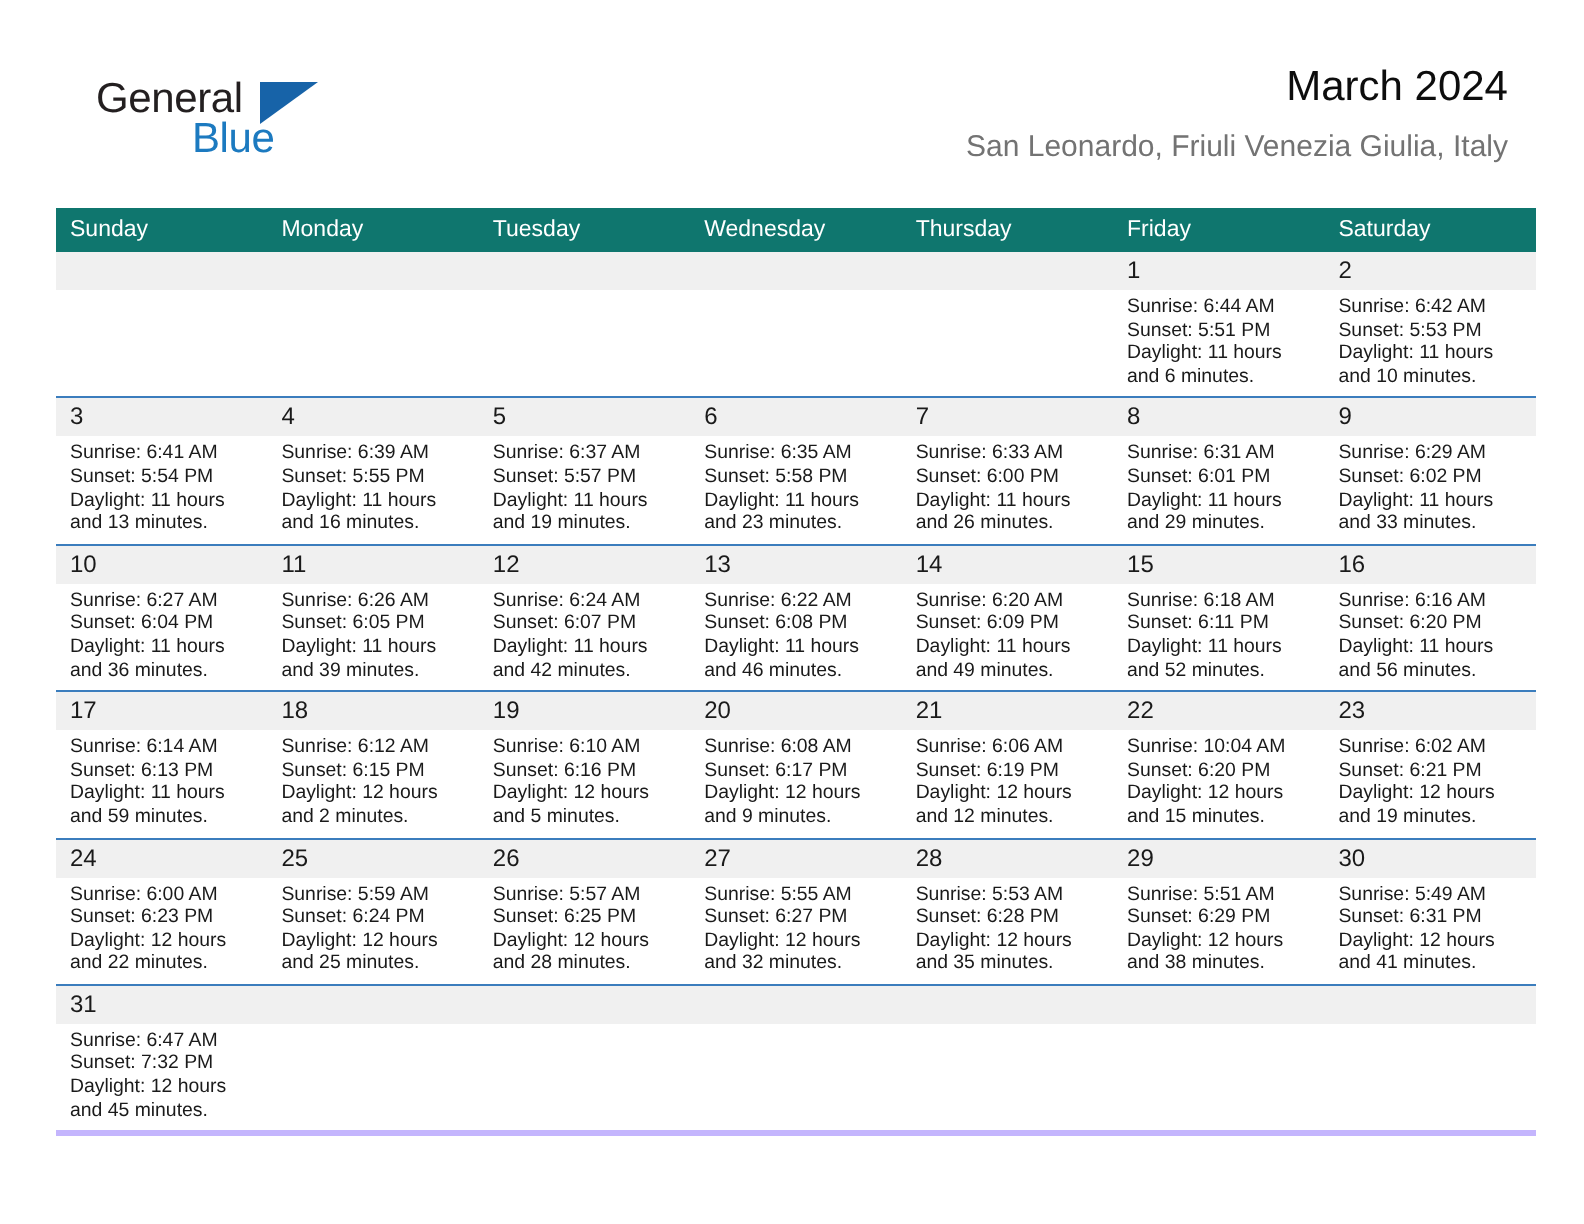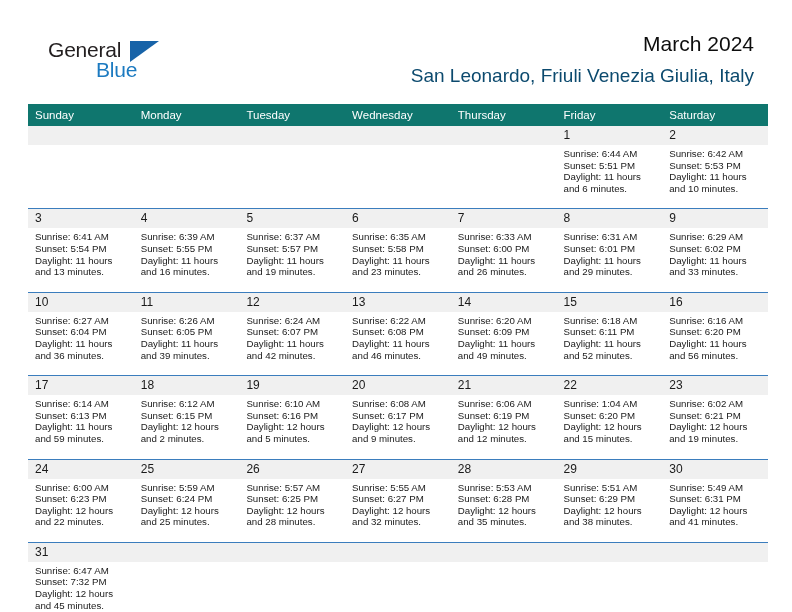--- a/index.html
+++ b/index.html
@@ -72,22 +72,22 @@
     top: 32px;
     text-align: right;
   }
   .month-year {
     font-size: 21px;
     color: #0d0d0d;
     line-height: 1.1;
     white-space: nowrap;
   }
   .location {
-    font-size: 19px;
-    color: #0c4a6e;
+    font-size: 15px;
+    color: #737373;
     margin-top: 10px;
     white-space: nowrap;
   }
 
   
   .calendar {
     position: absolute;
     left: 28px;
     top: 104px;
     width: 740px;
@@ -112,37 +112,37 @@
     border-top: 1px solid #3b7dbd;
     height: 62px;
   }
   .calendar tr.week-row td {
     border-top: 1px solid #3b7dbd;
   }
   .calendar tr.first-week td {
     border-top: none;
   }
   .calendar tr.last-week td {
-    border-bottom: 6px solid #c4b5fd;
+    border-bottom: 3px solid #c4b5fd;
     margin-left: 36px;
   }
 
   .daynum {
     background: #f0f0f0;
     font-size: 12px;
     color: #1a1a1a;
     padding: 3px 0 3px 7px;
     height: 13px;
     line-height: 13px;
   }
   .daynum.empty {
     color: transparent;
   }
   .details {
-    padding: 3px 5px 14px 7px;
+    padding: 3px 5px 4px 7px;
     font-size: 9.7px;
     line-height: 11.6px;
     color: #1a1a1a;
   }
   .details div {
     white-space: nowrap;
   }
   .details .daylight {
     white-space: normal;
   }
@@ -392,21 +392,21 @@
             <div class="daynum">21</div>
             <div class="details">
               <div>Sunrise: 6:06 AM</div>
               <div>Sunset: 6:19 PM</div>
               <div class="daylight">Daylight: 12 hours and 12 minutes.</div>
             </div>
           </td>
           <td class="day-cell">
             <div class="daynum">22</div>
             <div class="details">
-              <div>Sunrise: 1:04 AM</div>
+              <div>Sunrise: 10:04 AM</div>
               <div>Sunset: 6:20 PM</div>
               <div class="daylight">Daylight: 12 hours and 15 minutes.</div>
             </div>
           </td>
           <td class="day-cell">
             <div class="daynum">23</div>
             <div class="details">
               <div>Sunrise: 6:02 AM</div>
               <div>Sunset: 6:21 PM</div>
               <div class="daylight">Daylight: 12 hours and 19 minutes.</div>

